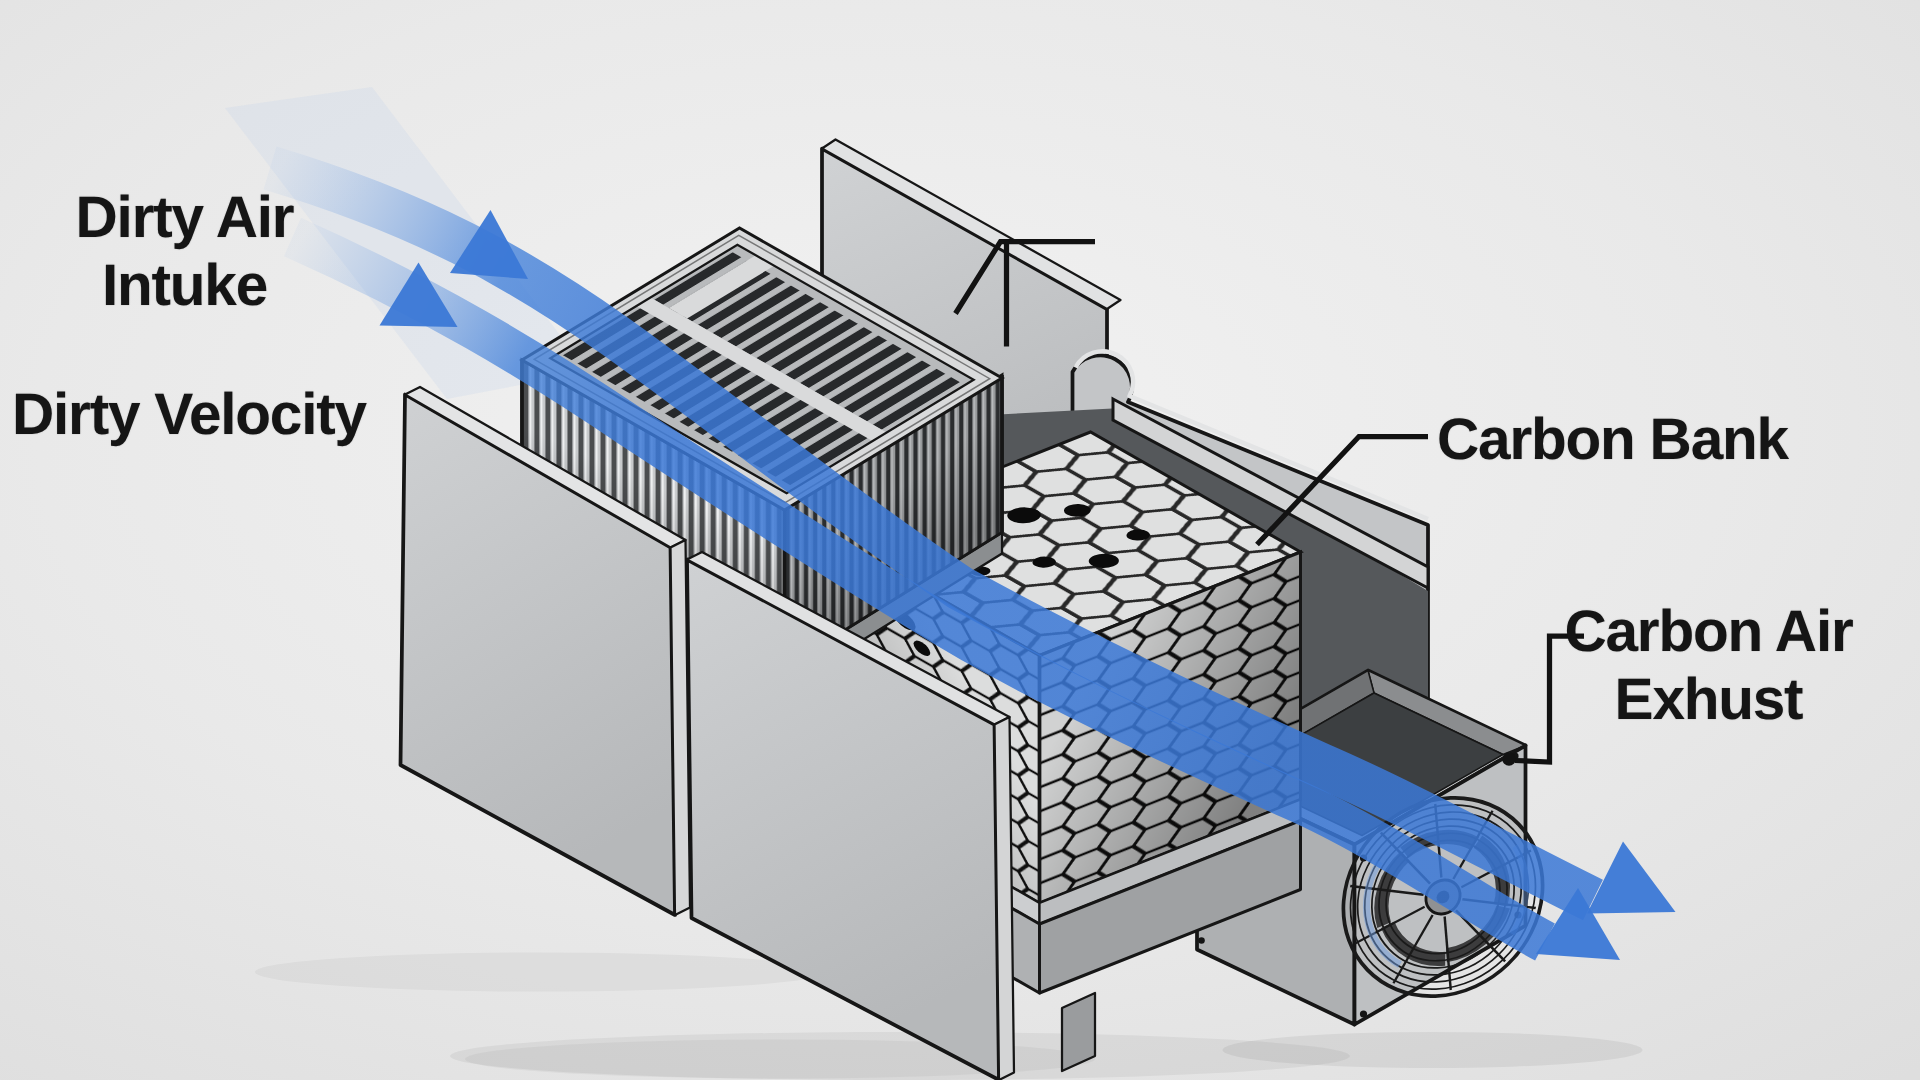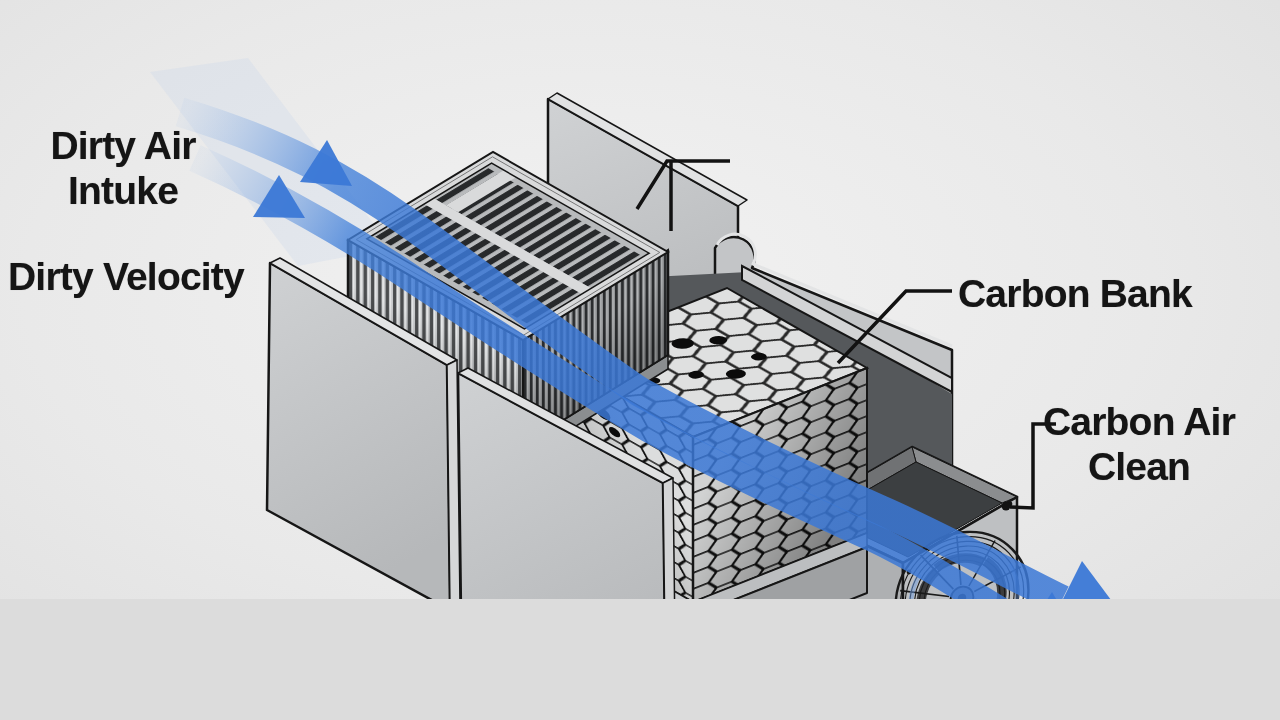--- a/index.html
+++ b/index.html
@@ -1,17 +1,17 @@
 <!DOCTYPE html>
 <html><head>
 <meta charset="utf-8">
 <style>
   html,body{margin:0;padding:0;background:#dcdcdc;}
   .stage{
-    position:relative;width:1280px;height:599px;overflow:hidden;
+    position:relative;width:1280px;height:720px;overflow:hidden;
     font-family:"Liberation Sans", sans-serif;
     background:#e9e9e9;
   }
   .stage svg{position:absolute;left:0;top:0;}
   .lbl{
     position:absolute;
     font-weight:700;
     font-size:39px;
     line-height:45px;
     letter-spacing:-0.8px;
@@ -281,16 +281,16 @@
   <span class="ln">Intuke</span>
 </div>
 <div class="lbl" id="lbl-face-velocity">
   <span>Dirty Velocity</span>
 </div>
 <div class="lbl" id="lbl-carbon">
   <span>Carbon Bank</span>
 </div>
 <div class="lbl center" id="lbl-clean-air">
   <span class="ln">Carbon Air</span>
-  <span class="ln">Clean</span>
+  <span class="ln">Exhust</span>
 </div>
 
 </div>
 
 </body></html>

